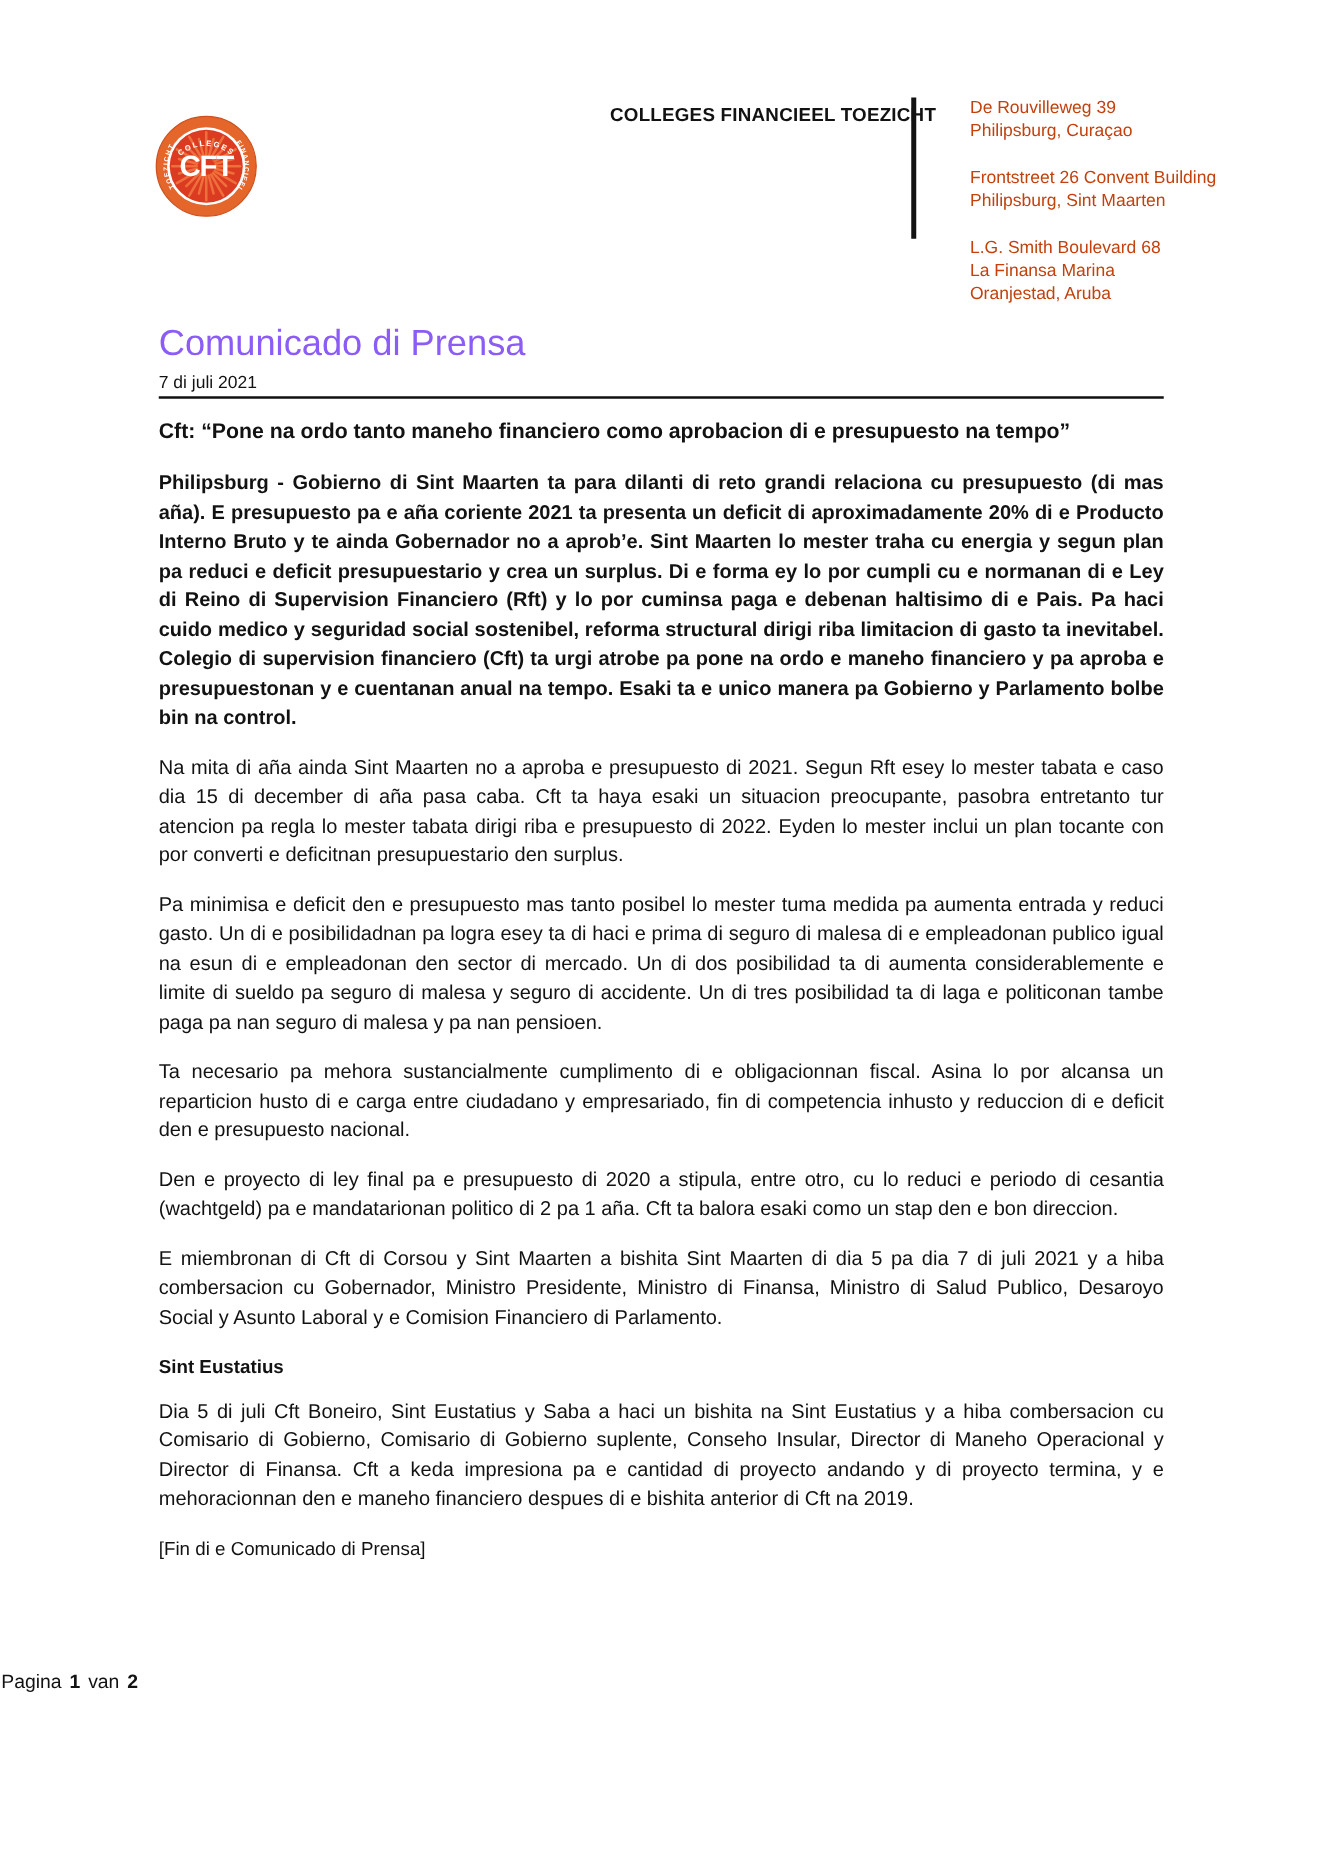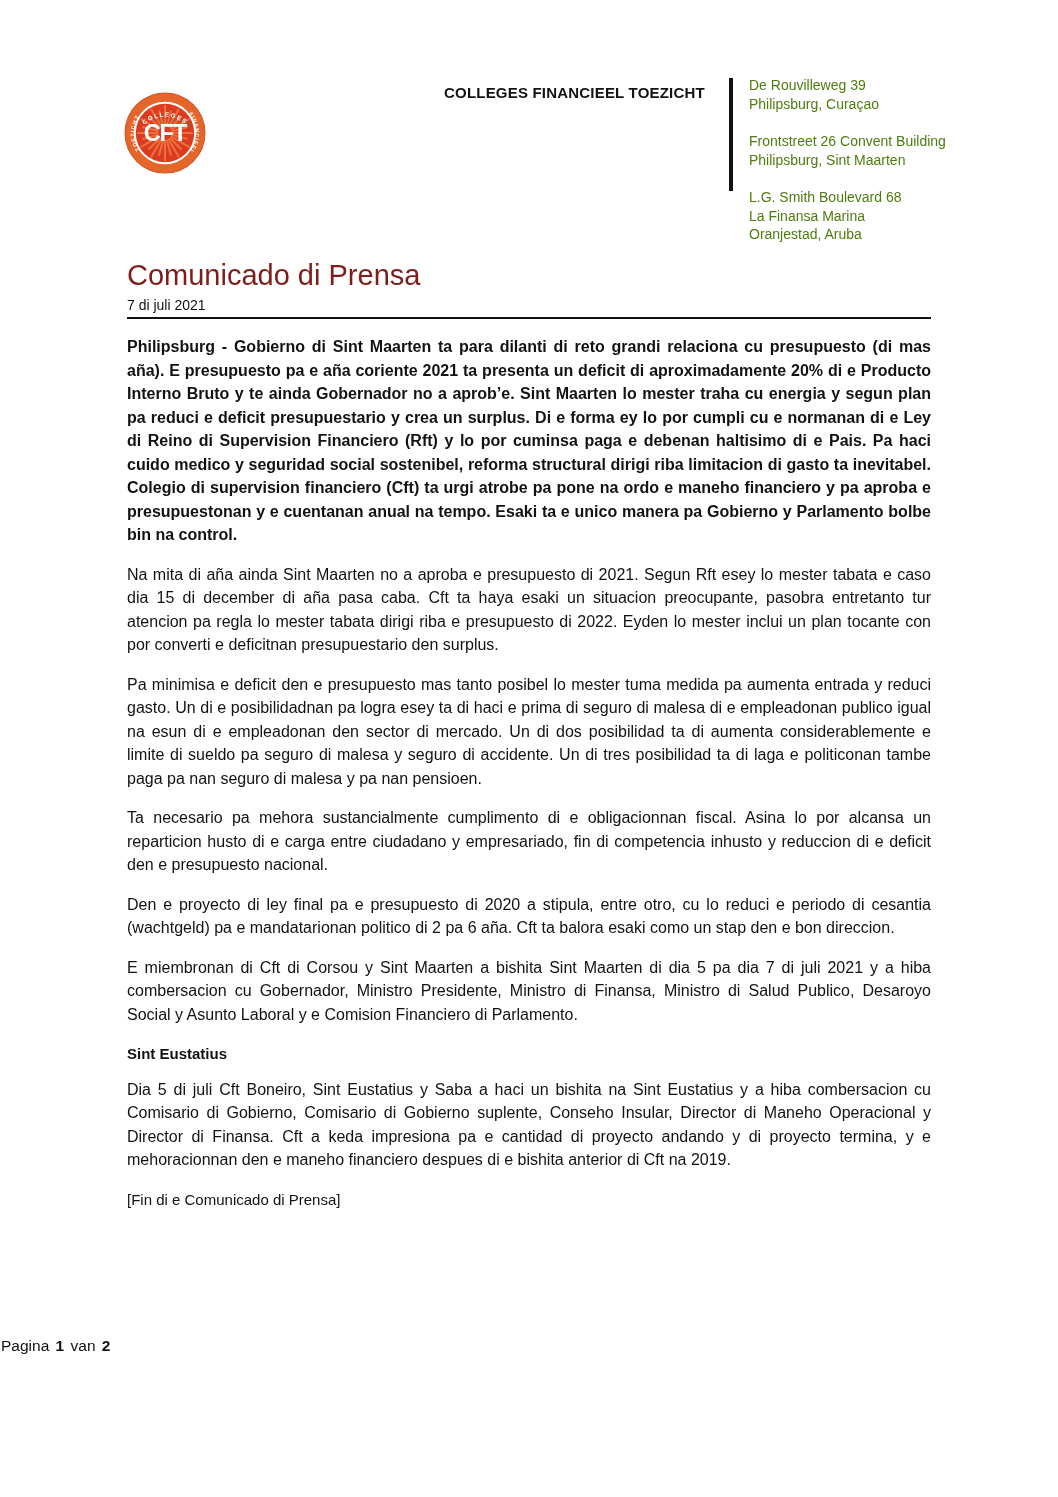--- a/index.html
+++ b/index.html
@@ -4,30 +4,30 @@
 <style>
   html,body { margin:0; padding:0; background:#ffffff; }
   .page {
     position:relative; width:1058px; height:1497px; background:#ffffff;
     font-family:"Liberation Sans", sans-serif; color:#121212; overflow:hidden;
   }
   
   .header { position:absolute; top:0; left:0; width:100%; height:250px; }
   .logo { position:absolute; left:124px; top:92px; width:82px; height:82px; }
   .org-name {
-    position:absolute; left:444px; top:84px;
+    position:absolute; left:488px; top:84px;
     font-size:15px; font-weight:bold; letter-spacing:0.2px; color:#121212;
   }
   .vbar { position:absolute; left:729px; top:78px; width:4px; height:113px; background:#121212; }
-  .addresses { position:absolute; left:749px; top:76px; font-size:14px; line-height:18.5px; color:#4d7c0f; }
+  .addresses { position:absolute; left:776px; top:76px; font-size:14px; line-height:18.5px; color:#c2410c; }
   .addr-group { margin:0 0 19px 0; }
 
   
   .content { position:absolute; left:127px; top:258px; width:804px; }
-  .doc-title { font-size:29px; line-height:34px; font-weight:400; color:#7f1d1d; }
+  .doc-title { font-size:29px; line-height:34px; font-weight:400; color:#8b5cf6; }
   .doc-date { font-size:14px; line-height:18px; margin-top:4px; }
   .rule { height:0; border:none; border-top:2px solid #121212; margin:3px 0 0 0; }
   .headline {
     margin-top:11px; font-size:17px; font-weight:bold;
     line-height:29px; text-align:justify;
   }
   .body p { font-size:16px; line-height:23.5px; text-align:justify; margin:16px 0 0 0; }
   .body p.lead { font-weight:bold; }
   .section-heading { font-size:15px; line-height:23.5px; font-weight:bold; margin:16px 0 0 0; }
   .body p.after-heading { margin-top:12px; }
@@ -115,27 +115,28 @@
       </div>
     </div>
   </div>
 
   <div class="content">
 
     <div class="doc-title">Comunicado di Prensa</div>
     <div class="doc-date">7 di juli 2021</div>
     <hr class="rule">
 
+    <div class="headline">Cft: “Pone na ordo tanto maneho financiero como aprobacion di e presupuesto na tempo”</div>
 
     <div class="body">
       <p class="lead">Philipsburg - Gobierno di Sint Maarten ta para dilanti di reto grandi relaciona cu presupuesto (di mas aña). E presupuesto pa e aña coriente 2021 ta presenta un deficit di aproximadamente 20% di e Producto Interno Bruto y te ainda Gobernador no a aprob’e. Sint Maarten lo mester traha cu energia y segun plan pa reduci e deficit presupuestario y crea un surplus. Di e forma ey lo por cumpli cu e normanan di e Ley di Reino di Supervision Financiero (Rft) y lo por cuminsa paga e debenan haltisimo di e Pais. Pa haci cuido medico y seguridad social sostenibel, reforma structural dirigi riba limitacion di gasto ta inevitabel. Colegio di supervision financiero (Cft) ta urgi atrobe pa pone na ordo e maneho financiero y pa aproba e presupuestonan y e cuentanan anual na tempo. Esaki ta e unico manera pa Gobierno y Parlamento bolbe bin na control.</p>
       <p>Na mita di aña ainda Sint Maarten no a aproba e presupuesto di 2021. Segun Rft esey lo mester tabata e caso dia 15 di december di aña pasa caba. Cft ta haya esaki un situacion preocupante, pasobra entretanto tur atencion pa regla lo mester tabata dirigi riba e presupuesto di 2022. Eyden lo mester inclui un plan tocante con por converti e deficitnan presupuestario den surplus.</p>
       <p>Pa minimisa e deficit den e presupuesto mas tanto posibel lo mester tuma medida pa aumenta entrada y reduci gasto. Un di e posibilidadnan pa logra esey ta di haci e prima di seguro di malesa di e empleadonan publico igual na esun di e empleadonan den sector di mercado. Un di dos posibilidad ta di aumenta considerablemente e limite di sueldo pa seguro di malesa y seguro di accidente. Un di tres posibilidad ta di laga e politiconan tambe paga pa nan seguro di malesa y pa nan pensioen.</p>
       <p>Ta necesario pa mehora sustancialmente cumplimento di e obligacionnan fiscal. Asina lo por alcansa un reparticion husto di e carga entre ciudadano y empresariado, fin di competencia inhusto y reduccion di e deficit den e presupuesto nacional.</p>
-      <p>Den e proyecto di ley final pa e presupuesto di 2020 a stipula, entre otro, cu lo reduci e periodo di cesantia (wachtgeld) pa e mandatarionan politico di 2 pa 6 aña. Cft ta balora esaki como un stap den e bon direccion.</p>
+      <p>Den e proyecto di ley final pa e presupuesto di 2020 a stipula, entre otro, cu lo reduci e periodo di cesantia (wachtgeld) pa e mandatarionan politico di 2 pa 1 aña. Cft ta balora esaki como un stap den e bon direccion.</p>
       <p>E miembronan di Cft di Corsou y Sint Maarten a bishita Sint Maarten di dia 5 pa dia 7 di juli 2021 y a hiba combersacion cu Gobernador, Ministro Presidente, Ministro di Finansa, Ministro di Salud Publico, Desaroyo Social y Asunto Laboral y e Comision Financiero di Parlamento.</p>
 
       <div class="section-heading">Sint Eustatius</div>
       <p class="after-heading">Dia 5 di juli Cft Boneiro, Sint Eustatius y Saba a haci un bishita na Sint Eustatius y a hiba combersacion cu Comisario di Gobierno, Comisario di Gobierno suplente, Conseho Insular, Director di Maneho Operacional y Director di Finansa. Cft a keda impresiona pa e cantidad di proyecto andando y di proyecto termina, y e mehoracionnan den e maneho financiero despues di e bishita anterior di Cft na 2019.</p>
 
       <div class="closing">[Fin di e Comunicado di Prensa]</div>
     </div>
   </div>
 
   <div class="footer">

